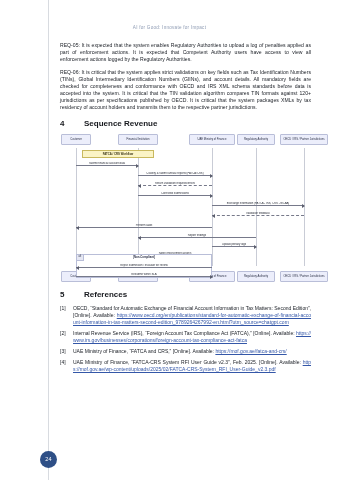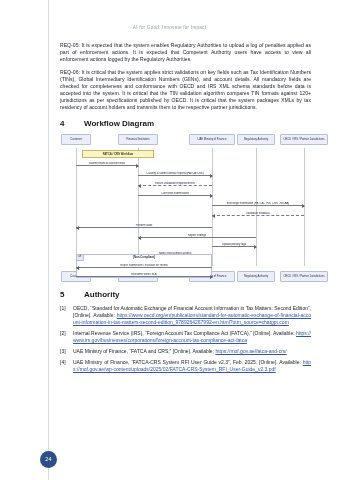--- a/index.html
+++ b/index.html
@@ -170,21 +170,21 @@
 
   <div class="page-circle">24</div>
 
   <div class="content">
 
     <p class="body">REQ-05: It is expected that the system enables Regulatory Authorities to upload a log of penalties applied as part of enforcement actions. It is expected that Competent Authority users have access to view all enforcement actions logged by the Regulatory Authorities.</p>
     <p class="body">REQ-06: It is critical that the system applies strict validations on key fields such as Tax Identification Numbers (TINs), Global Intermediary Identification Numbers (GIINs), and account details. All mandatory fields are checked for completeness and conformance with OECD and IRS XML schema standards before data is accepted into the system. It is critical that the TIN validation algorithm compares TIN formats against 120+ jurisdictions as per specifications published by OECD. It is critical that the system packages XMLs by tax residency of account holders and transmits them to the respective partner jurisdictions.</p>
 
     <h2 class="section">
       <span class="num">4</span>
-      <span>Workflow Diagram</span>
+      <span>Sequence Revenue</span>
     </h2>
 
     <div class="diagram">
 
       <div class="lifeline" style="left:16px"></div>
       <div class="lifeline" style="left:78px"></div>
       <div class="lifeline" style="left:152px"></div>
       <div class="lifeline" style="left:196px"></div>
       <div class="lifeline" style="left:244px"></div>
 
@@ -276,21 +276,21 @@
       <div class="msg" style="left:16px;top:137px;width:136px">
         <span class="lbl">Resubmit within SLA</span>
         <span class="line"></span>
         <span class="head r"></span>
       </div>
 
     </div>
 
     <h2 class="section">
       <span class="num">5</span>
-      <span>Authority</span>
+      <span>References</span>
     </h2>
 
     <div class="refs">
 
       <div class="ref">
         <span class="tag">[1]</span>
         <span class="txt"><span>OECD, “Standard for Automatic Exchange of Financial Account Information in Tax Matters: Second Edition”, [Online]. Available: </span><span class="url">https://www.oecd.org/en/publications/standard-for-automatic-exchange-of-financial-account-information-in-tax-matters-second-edition_9789264267992-en.html?utm_source=chatgpt.com</span></span>
       </div>
 
       <div class="ref">

